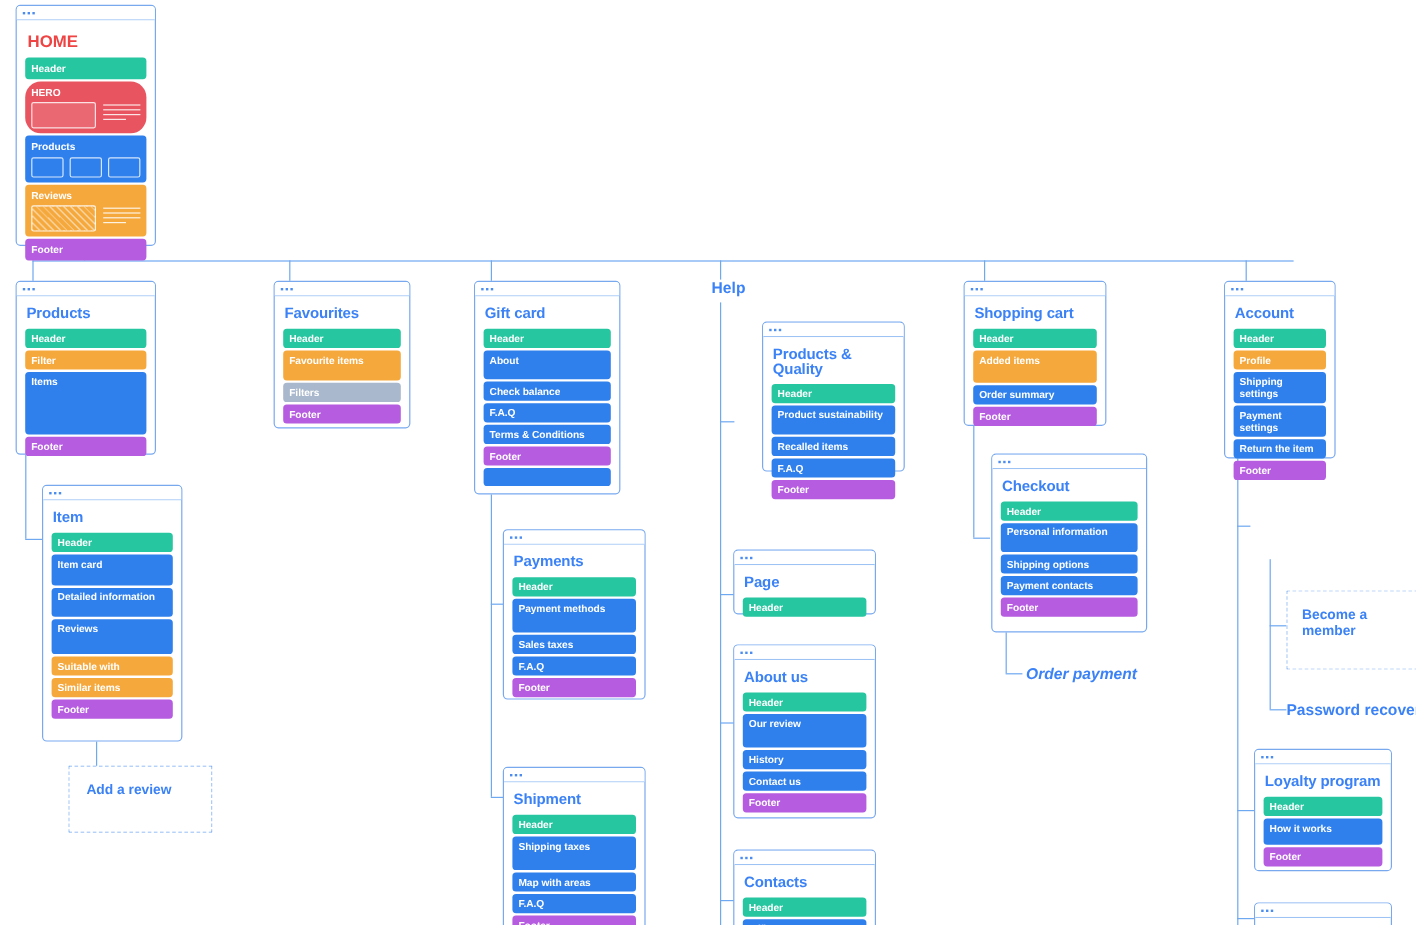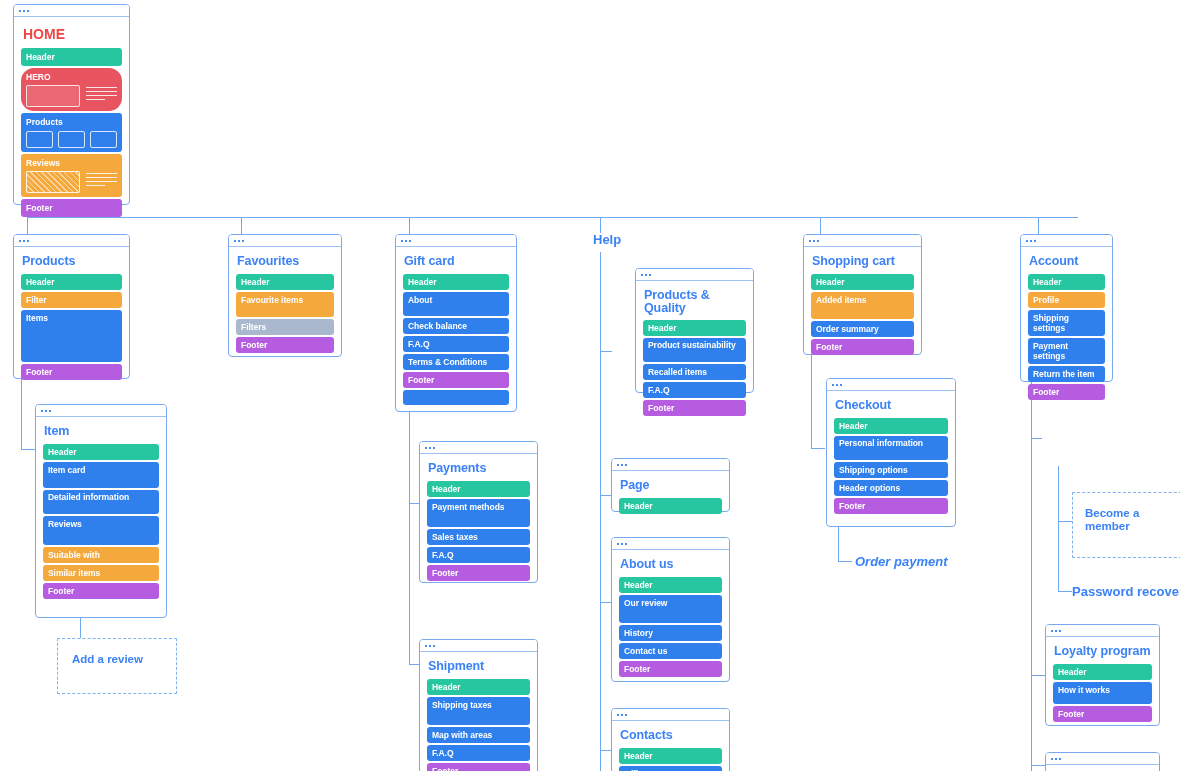--- a/index.html
+++ b/index.html
@@ -229,21 +229,21 @@
       <div class="card-title">Products</div>
       <div class="rows">
         <div class="row green">Header</div>
         <div class="row orange">Filter</div>
         <div class="row blue" style="height:52px;">Items</div>
         <div class="row purple">Footer</div>
       </div>
     </div>
   </div>
 
-  <div class="card" style="left:35px;top:404px;width:132px;height:214px;">
+  <div class="card" style="left:35px;top:404px;width:117px;height:214px;">
     <div class="card-bar">
         <span class="dot"></span>
         <span class="dot"></span>
         <span class="dot"></span>
       </div>
     <div class="card-body">
       <div class="card-title">Item</div>
       <div class="rows">
         <div class="row green">Header</div>
         <div class="row blue" style="height:26px;">Item card</div>
@@ -424,21 +424,21 @@
         <span class="dot"></span>
         <span class="dot"></span>
         <span class="dot"></span>
       </div>
     <div class="card-body">
       <div class="card-title">Checkout</div>
       <div class="rows">
         <div class="row green">Header</div>
         <div class="row blue" style="height:24px;line-height:9px;">Personal information</div>
         <div class="row blue">Shipping options</div>
-        <div class="row blue">Header options</div>
+        <div class="row blue">Payment contacts</div>
         <div class="row purple">Footer</div>
       </div>
     </div>
   </div>
 
   <div class="textnode" style="left:855px;top:555px;font-style:italic;">
     <span>Order payment</span>
   </div>
 
   <div class="card" style="left:1020px;top:234px;width:93px;height:148px;">

